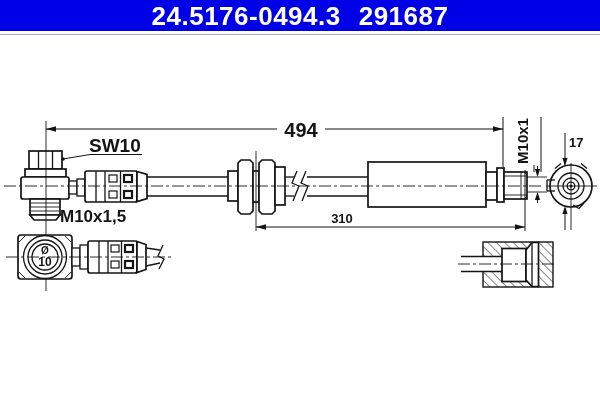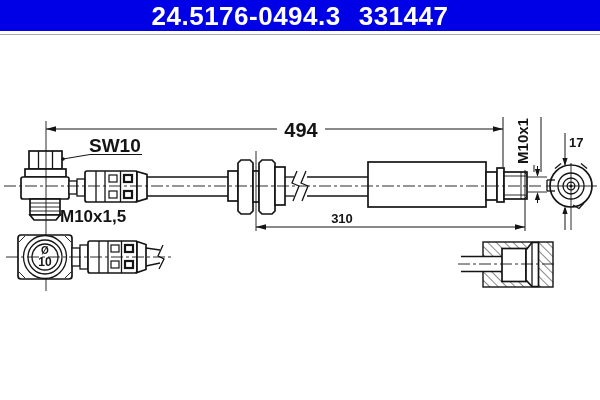--- a/index.html
+++ b/index.html
@@ -25,21 +25,21 @@
   .wfill{fill:#fff;stroke:none;}
   text{fill:var(--line,#141414);font-family:"Liberation Sans",sans-serif;font-weight:bold;}
   .t20{font-size:20px;}.t19{font-size:19px;}.t17{font-size:17px;}
   .t15{font-size:15px;}.t13{font-size:13px;}.t12{font-size:12px;}.t10{font-size:10px;}
 </style>
 </head>
 <body>
 
 <div class="header">
   <span>24.5176-0494.3</span>
-  <span>331447</span>
+  <span>291687</span>
 </div>
 <div class="header-rule"></div>
 
 <svg width="600" height="365" viewBox="0 35 600 365">
   <defs>
     <pattern id="hatch" width="6" height="6" patternUnits="userSpaceOnUse" patternTransform="rotate(45)">
       <line x1="0" y1="0" x2="6" y2="0" stroke="#141414" stroke-width="1"></line>
     </pattern>
   </defs>
 

